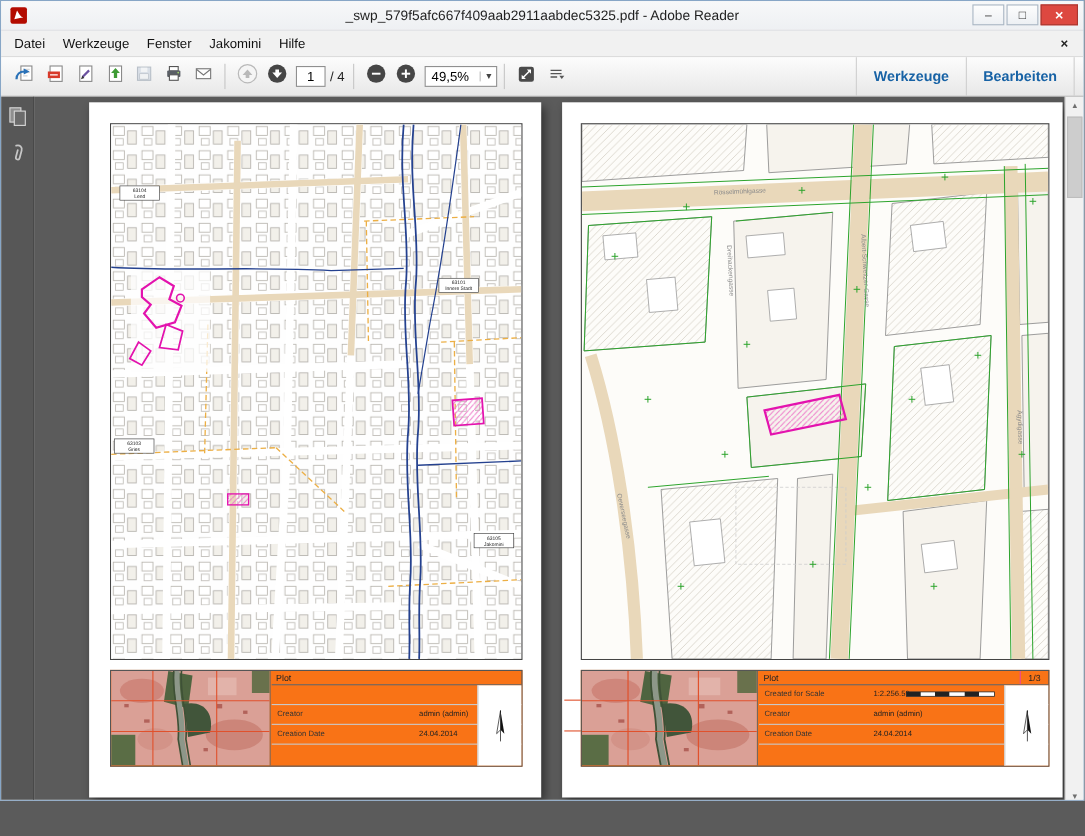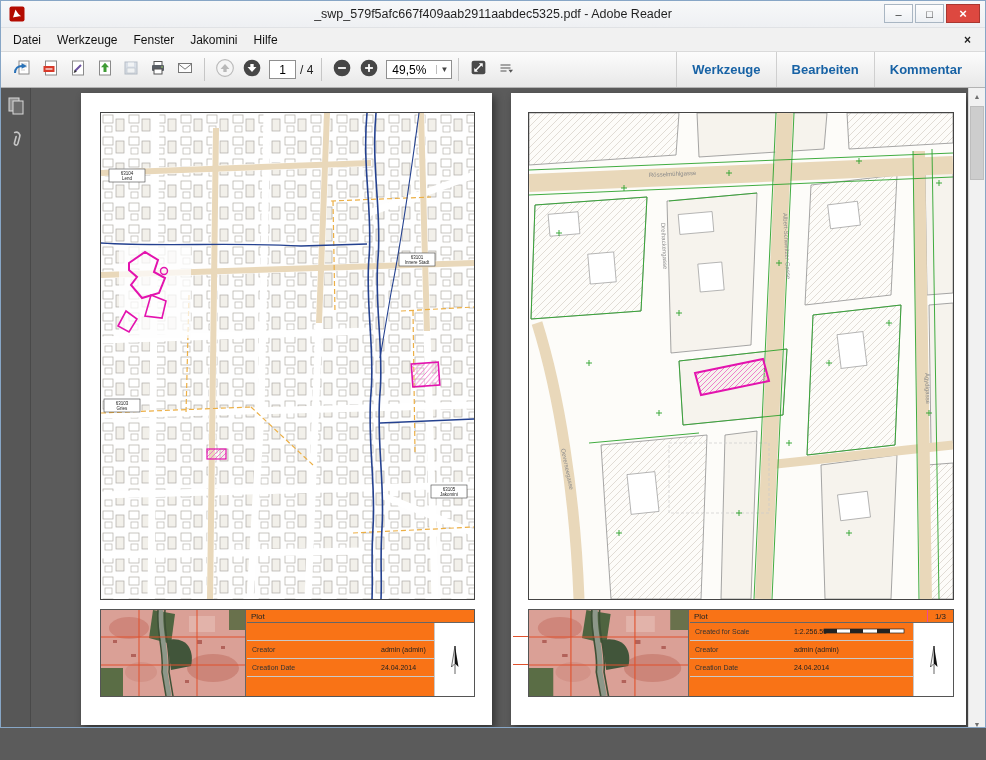--- a/index.html
+++ b/index.html
@@ -254,21 +254,20 @@
             <polygon points="11.5,10.8 16,10.8 13.7,13.8" fill="#555"></polygon>
           </svg></span>
       </span>
 
     <span class="tb-right">
       <span class="vdiv"></span>
       <span class="tb-text-btn">Werkzeuge</span>
       <span class="vdiv"></span>
       <span class="tb-text-btn">Bearbeiten</span>
       <span class="vdiv"></span>
-      <span class="tb-text-btn">Kommentar</span>
     </span>
   </div>
 
   <div class="main">
     <div class="navstrip">
       <span class="nav-btn">
           <span><svg width="20" height="20" viewBox="0 0 20 20">
               <rect x="3" y="2" width="10" height="13" fill="#8f8f8f" stroke="#d9d9d9"></rect>
               <rect x="7" y="5" width="10" height="13" fill="#6b6b6b" stroke="#d9d9d9"></rect>
             </svg></span>

